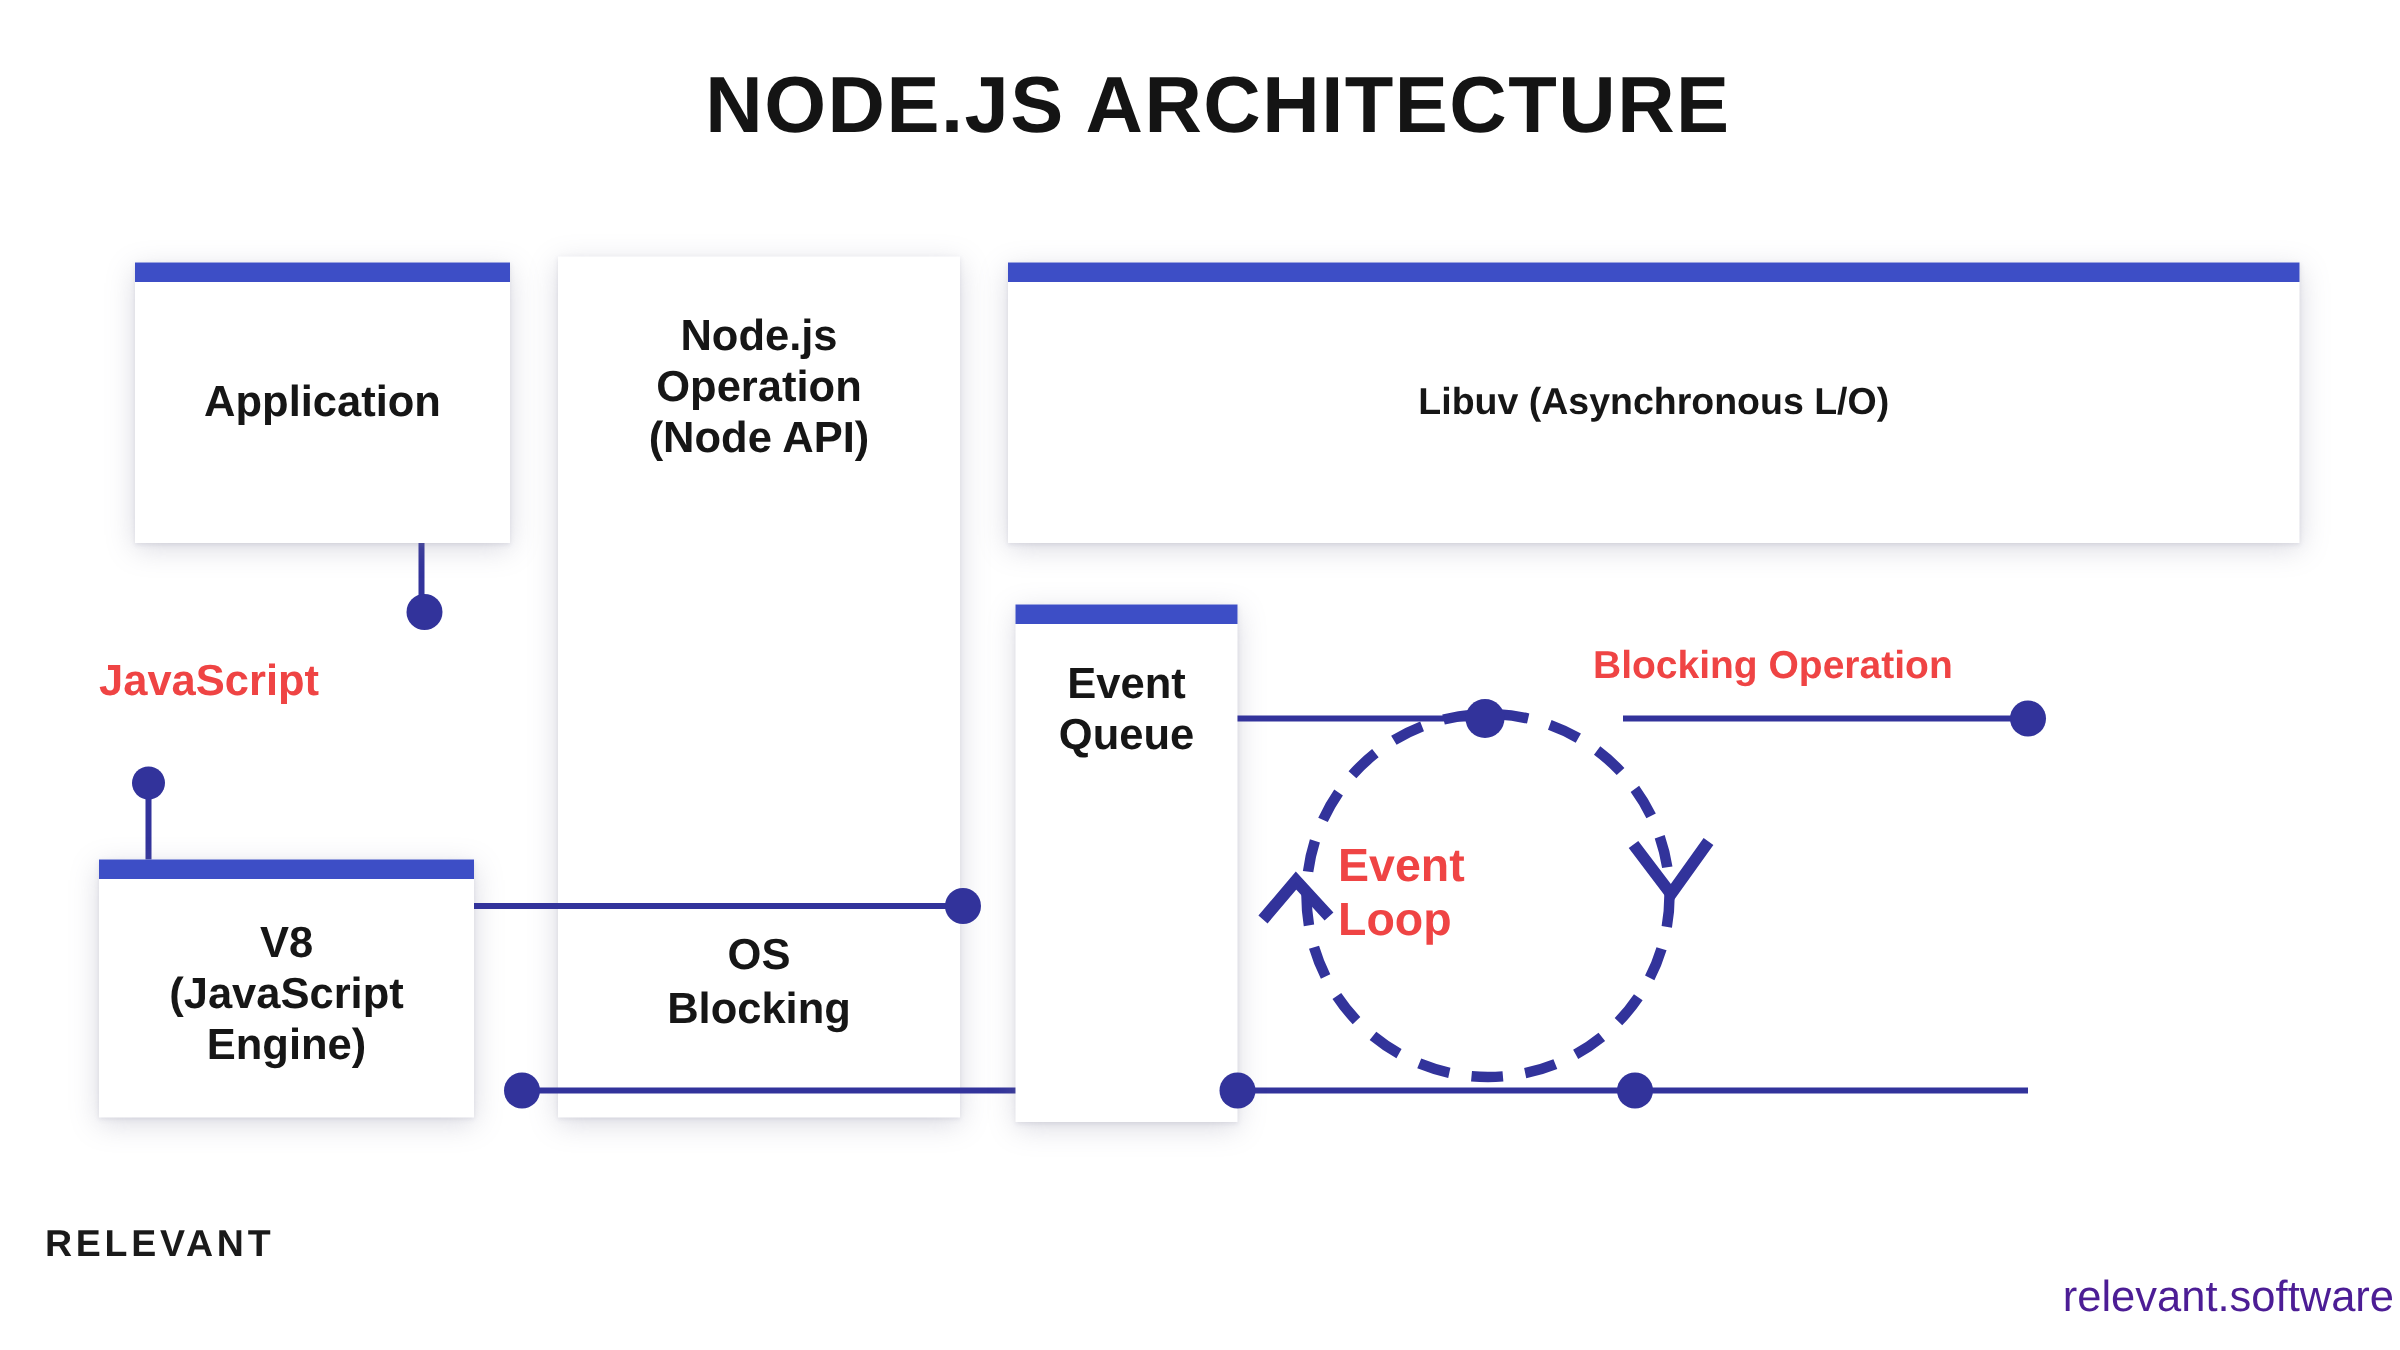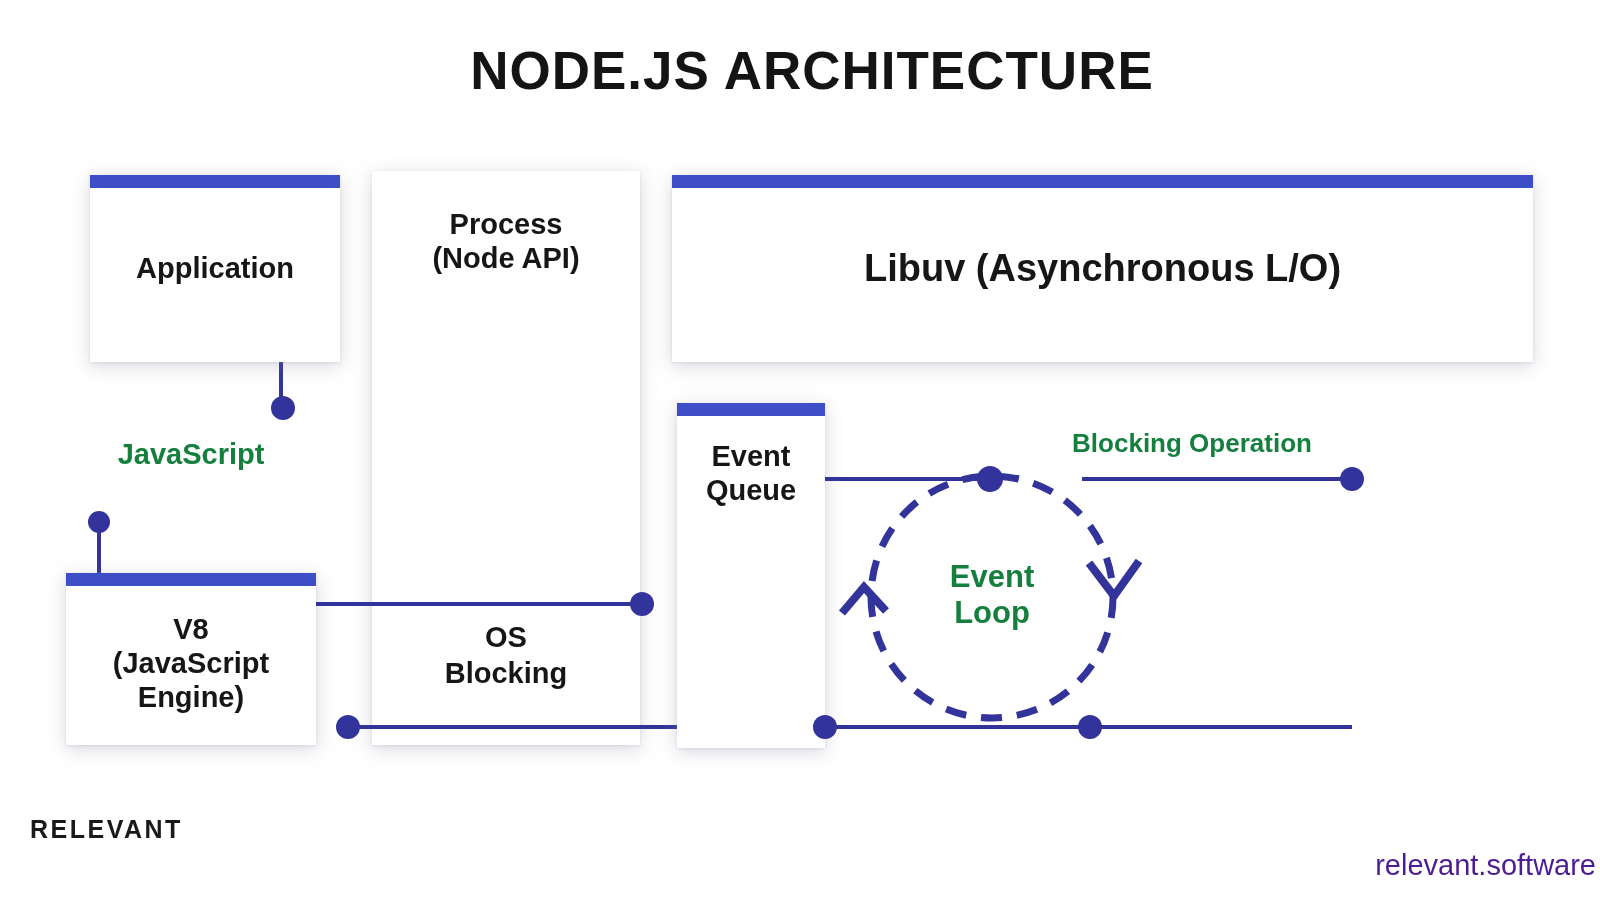--- a/index.html
+++ b/index.html
@@ -14,31 +14,31 @@
   .box {
     position:absolute; background:#ffffff;
     box-shadow:0 4px 18px rgba(130,130,155,0.30), 0 1px 3px rgba(130,130,155,0.18);
     z-index:1;
   }
   .box .bar { position:absolute; top:0; left:0; right:0; height:13px; background:#3D4EC6; }
   .boxlabel { font-weight:bold; color:#161616; text-align:center; }
   .center-flex { display:flex; align-items:center; justify-content:center; flex-direction:column; width:100%; height:100%; }
   .line { position:absolute; background:#32339B; }
   .dot  { position:absolute; background:#32339B; border-radius:50%; z-index:5; }
-  .floating-label { position:absolute; font-weight:bold; text-align:center; color:#15803d; z-index:4; }
+  .floating-label { position:absolute; font-weight:bold; text-align:left; color:#ef4444; z-index:4; }
   .z2 { z-index:2; } .z4 { z-index:4; }
 
   
   #application-box { left:66px; top:175px; width:250px; height:187px;margin-left:24px; }
   #application-box .boxlabel { font-size:29px; }
   #bindings-box { left:372px; top:171px; width:268px; height:574px; }
   #bindings-box .top-label { position:absolute; top:36px; width:100%; font-size:29px; line-height:34px; }
   #bindings-box .os-label  { position:absolute; top:448px; width:100%; font-size:29px; line-height:36px; }
   #libuv-box { left:672px; top:175px; width:861px; height:187px; }
-  #libuv-box .boxlabel { font-size:38px; }
+  #libuv-box .boxlabel { font-size:25px; }
   #event-queue-box { left:677px; top:403px; width:148px; height:345px; z-index:3; }
   #event-queue-box .boxlabel { position:absolute; top:36px; width:100%; font-size:29px; line-height:34px; }
   #v8-box { left:66px; top:573px; width:250px; height:172px; }
   #v8-box .boxlabel { font-size:29px; line-height:34px; padding-top:8px; }
   #worker-box { left:1352px; top:401px; width:183px; height:359px; }
   #worker-box .wt-title { position:absolute; top:30px; width:100%; font-size:28px; line-height:33px; font-weight:bold; text-align:center; }
   #worker-box .wt-item  { position:absolute; width:100%; font-size:23px; font-weight:bold; text-align:center; }
   #wt-item-0 { top:145px; } #wt-item-1 { top:205px; } #wt-item-2 { top:266px; }
 
   
@@ -83,21 +83,22 @@
 
   <div class="box" id="application-box">
     <div class="bar"></div>
     <div class="center-flex">
       <div class="boxlabel">Application</div>
     </div>
   </div>
 
   <div class="box" id="bindings-box">
     <div class="top-label boxlabel">
-      <div>Process</div>
+      <div>Node.js</div>
+      <div>Operation</div>
       <div>(Node API)</div>
     </div>
     <div class="os-label boxlabel">
       <div>OS</div>
       <div>Blocking</div>
     </div>
   </div>
 
   <div class="box" id="libuv-box">
     <div class="bar"></div>

